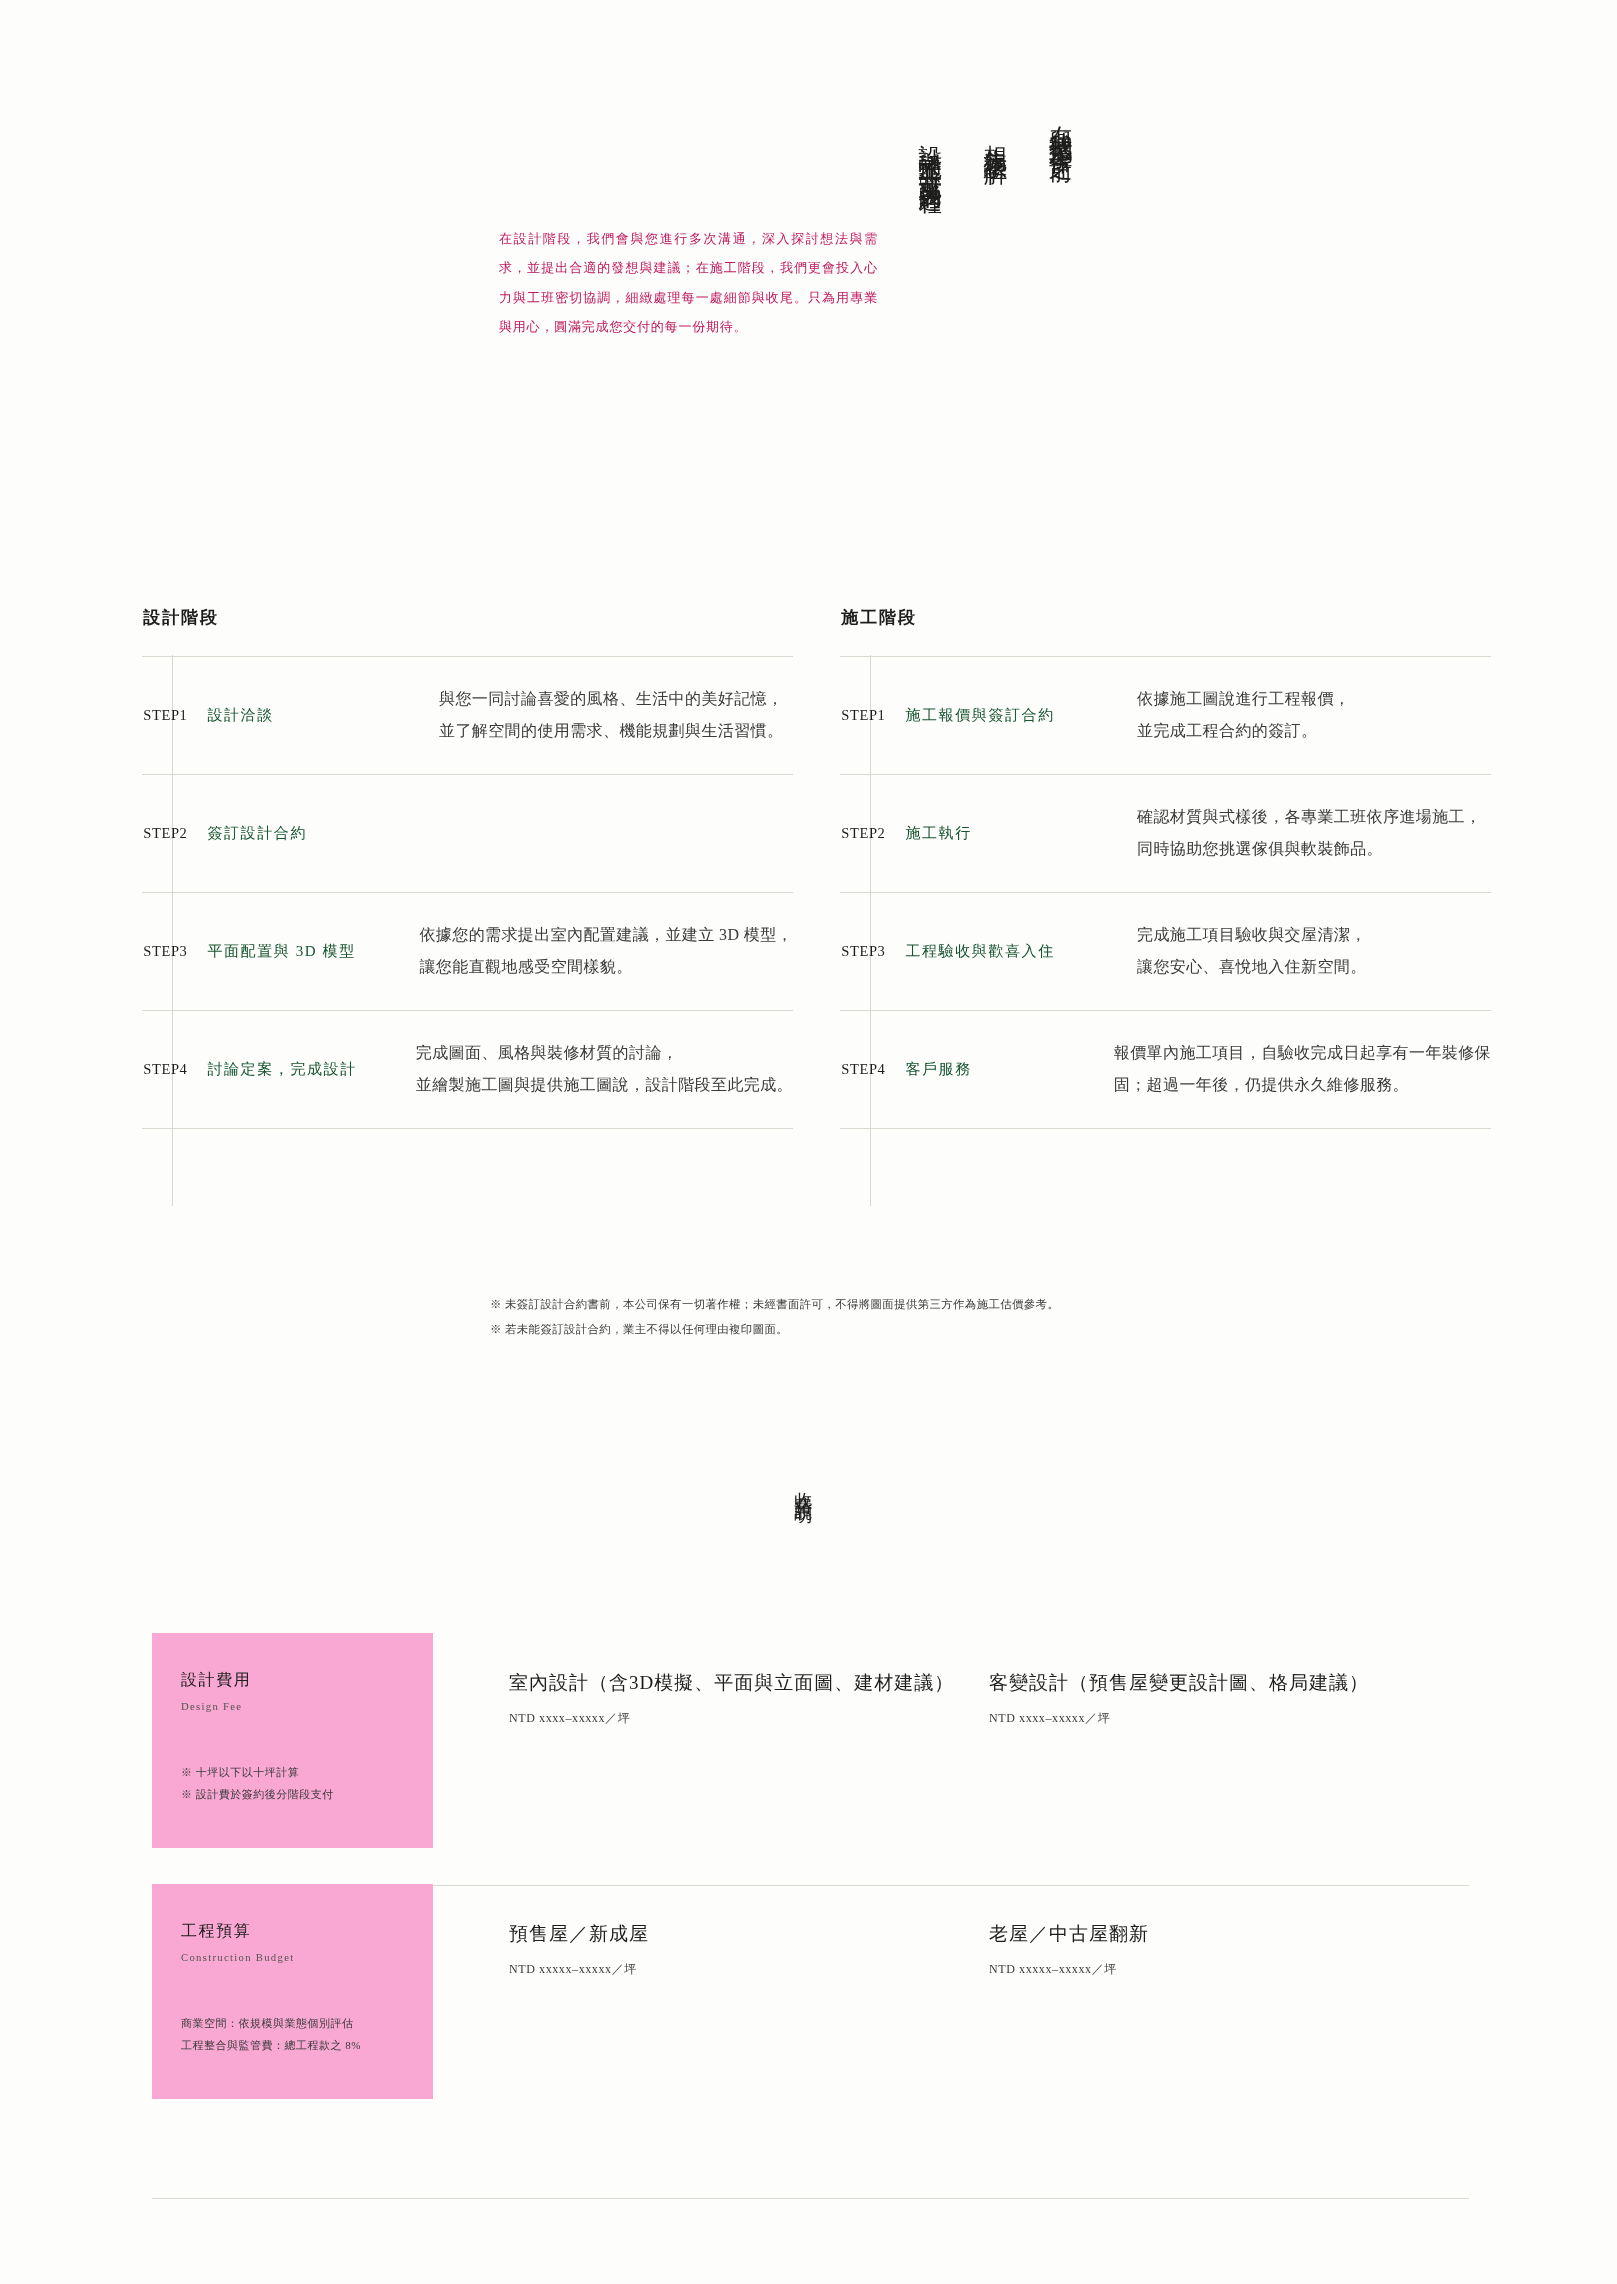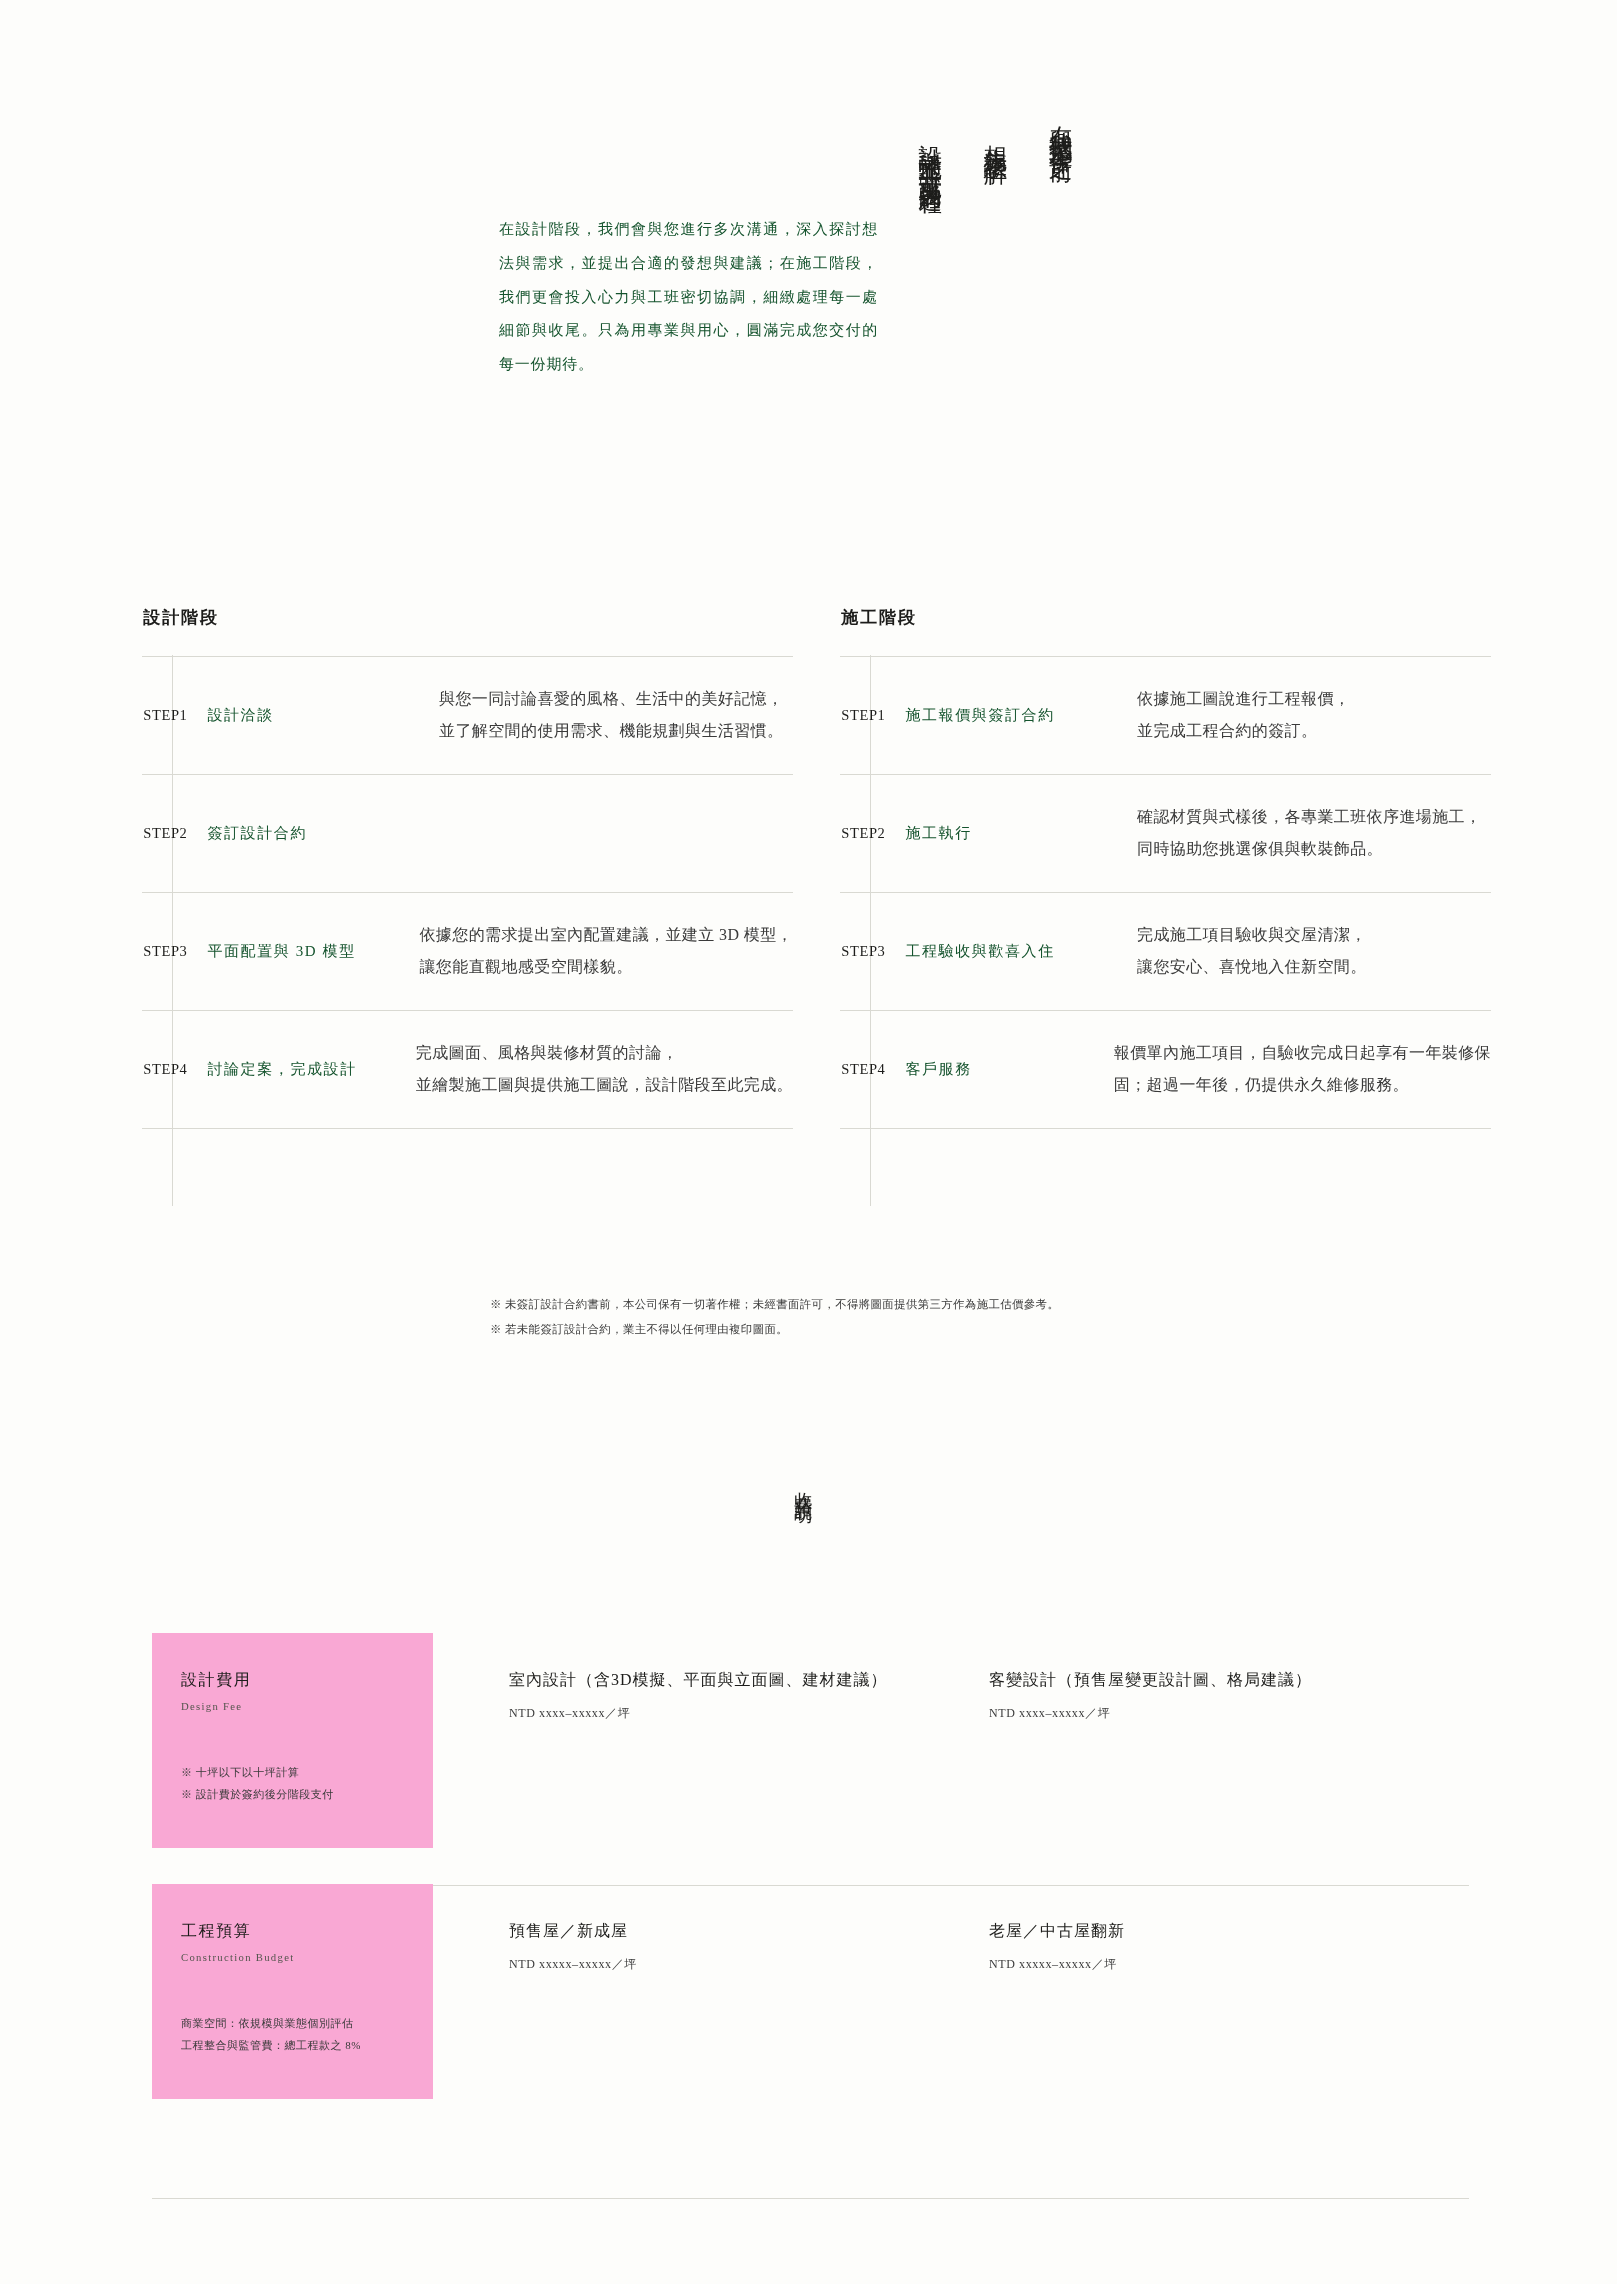--- a/index.html
+++ b/index.html
@@ -38,27 +38,27 @@
     color: #1d1d1b;
     font-weight: 400;
     height: 385px;
   }
   .vline.second {
     margin-top: 19px;
   }
 
   .intro-paragraph {
     position: absolute;
-    top: 213px;
+    top: 224px;
     left: 499px;
     width: 379px;
-    font-size: 15px;
+    font-size: 13px;
     line-height: 2.25;
     letter-spacing: 0.8px;
-    color: #14532d;
+    color: #be185d;
     text-align: justify;
   }
 
   
   .steps-wrap {
     position: absolute;
     top: 606px;
     left: 0;
     width: 1612px;
     height: 600px;
@@ -195,21 +195,21 @@
     display: flex;
     flex: 1;
     padding-top: 37px;
     padding-left: 76px;
   }
   .fee-col {
     width: 480px;
   }
   .fee-col h4 {
     margin: 0 0 14px 0;
-    font-size: 16px;
+    font-size: 19px;
     font-weight: 400;
     letter-spacing: 1px;
     color: #1d1d1b;
   }
   .fee-col p {
     margin: 0;
     font-size: 12px;
     letter-spacing: 0.6px;
     color: #3a3a3a;
   }

